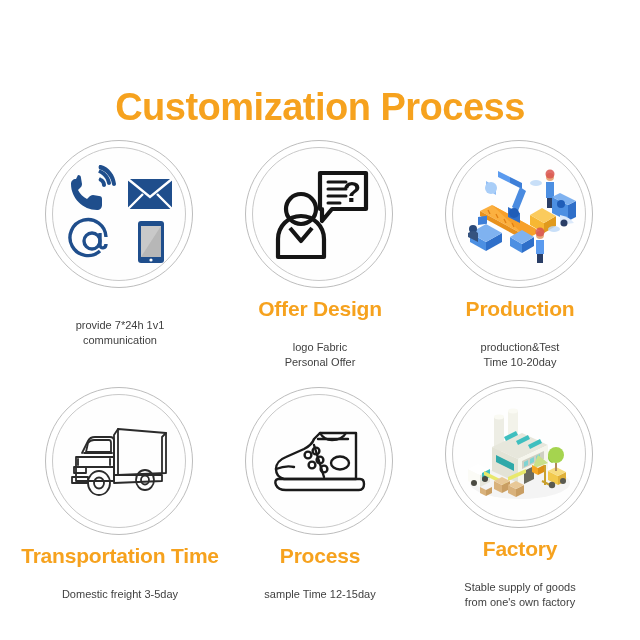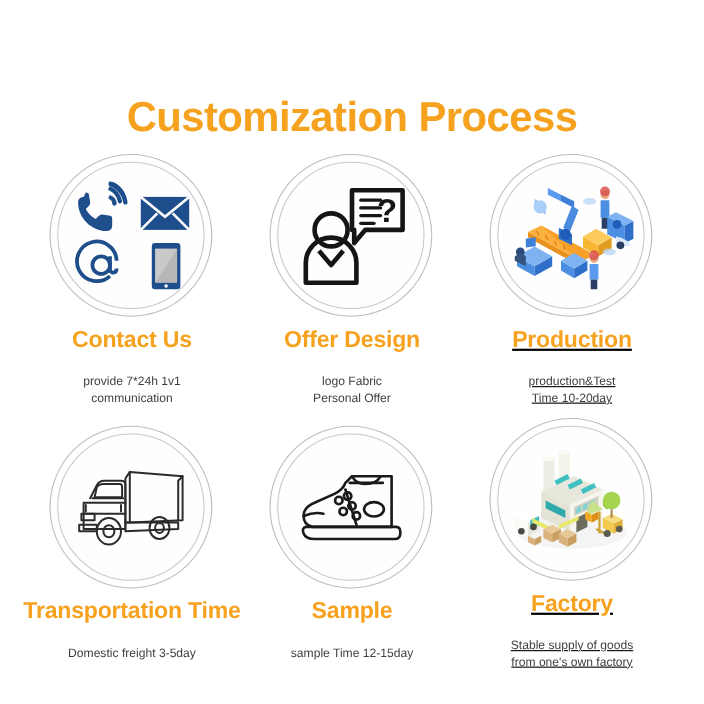--- a/index.html
+++ b/index.html
@@ -37,21 +37,21 @@
 
   .step{
     width:200px;
     display:flex;
     flex-direction:column;
     align-items:center;
     position:relative;
   }
   .step-1{margin-left:20px;}
   .step-2{margin-left:0px;}
-  .step-3{margin-left:0px;text-decoration:underline;}
+  .step-3{margin-left:0px;}
 
   
   .circle-wrap{
     width:150px;height:150px;
     position:relative;
     display:flex;align-items:center;justify-content:center;
   }
   .ring-outer{
     position:absolute;
     top:0;left:0;width:148px;height:148px;
@@ -136,21 +136,20 @@
               <g>
                 <rect x="72" y="56" width="26" height="42" rx="3" fill="#1F4E8C"></rect>
                 <rect x="75" y="61" width="20" height="31" fill="#c9c9c9"></rect>
                 <path d="M75 92 L95 61 L95 92 Z" fill="#a8a8a8" opacity="0.55"></path>
                 <circle cx="85" cy="95" r="1.6" fill="#ffffff"></circle>
               </g>
             </svg>
           </div>
         </div>
         <div class="labels">
-          <div class="step-title">Contact Us</div>
           <div class="step-sub">
             <div>provide 7*24h 1v1</div>
             <div>communication</div>
           </div>
         </div>
       </div>
 
       <div class="step step-2">
         <div class="circle-wrap">
           <div class="ring-outer"></div>
@@ -341,21 +340,21 @@
                 <circle cx="42" cy="40" r="3.4"></circle>
 
                 <ellipse cx="70" cy="38" rx="9" ry="6.5"></ellipse>
 
                 <path d="M6 44 q10 -4 18 -2"></path>
               </g>
             </svg>
           </div>
         </div>
         <div class="labels">
-          <div class="step-title">Sample</div>
+          <div class="step-title">Process</div>
           <div class="step-sub">
             <div>sample Time 12-15day</div>
           </div>
         </div>
       </div>
 
       <div class="step step-3">
         <div class="circle-wrap">
           <div class="ring-outer"></div>
           <div class="ring-inner"></div>

